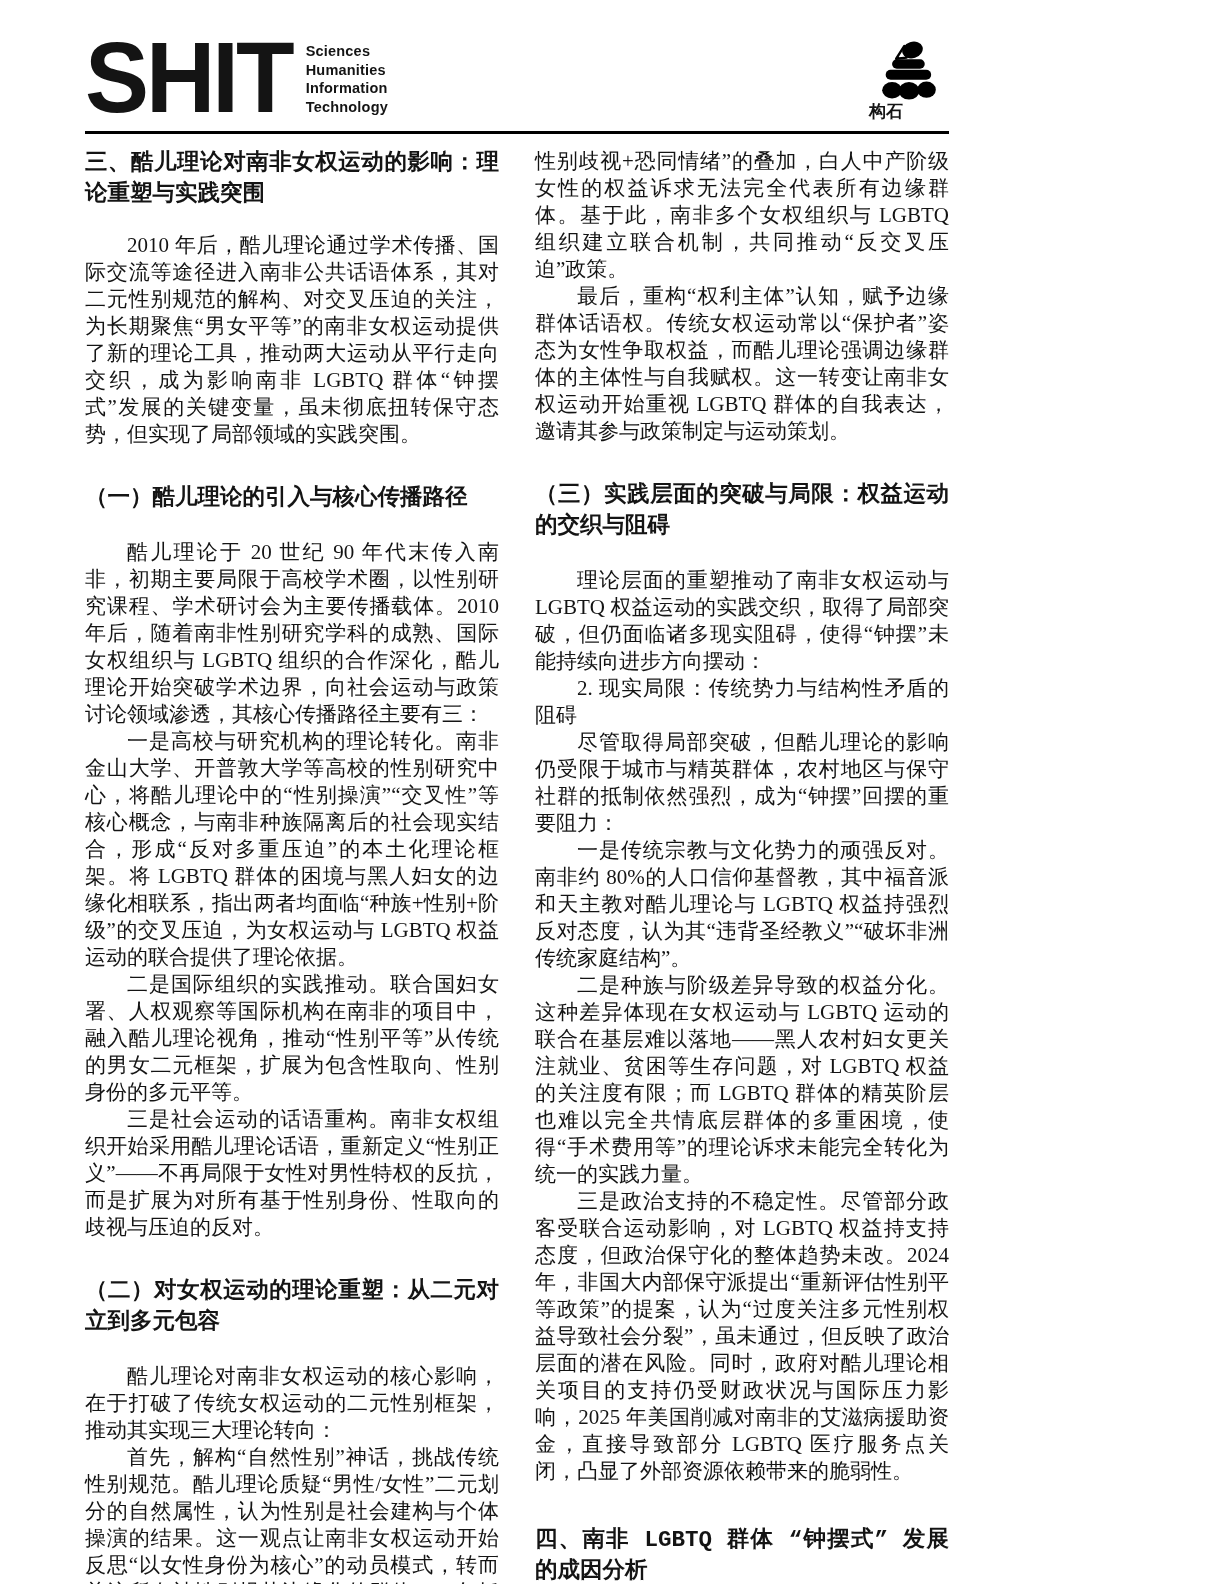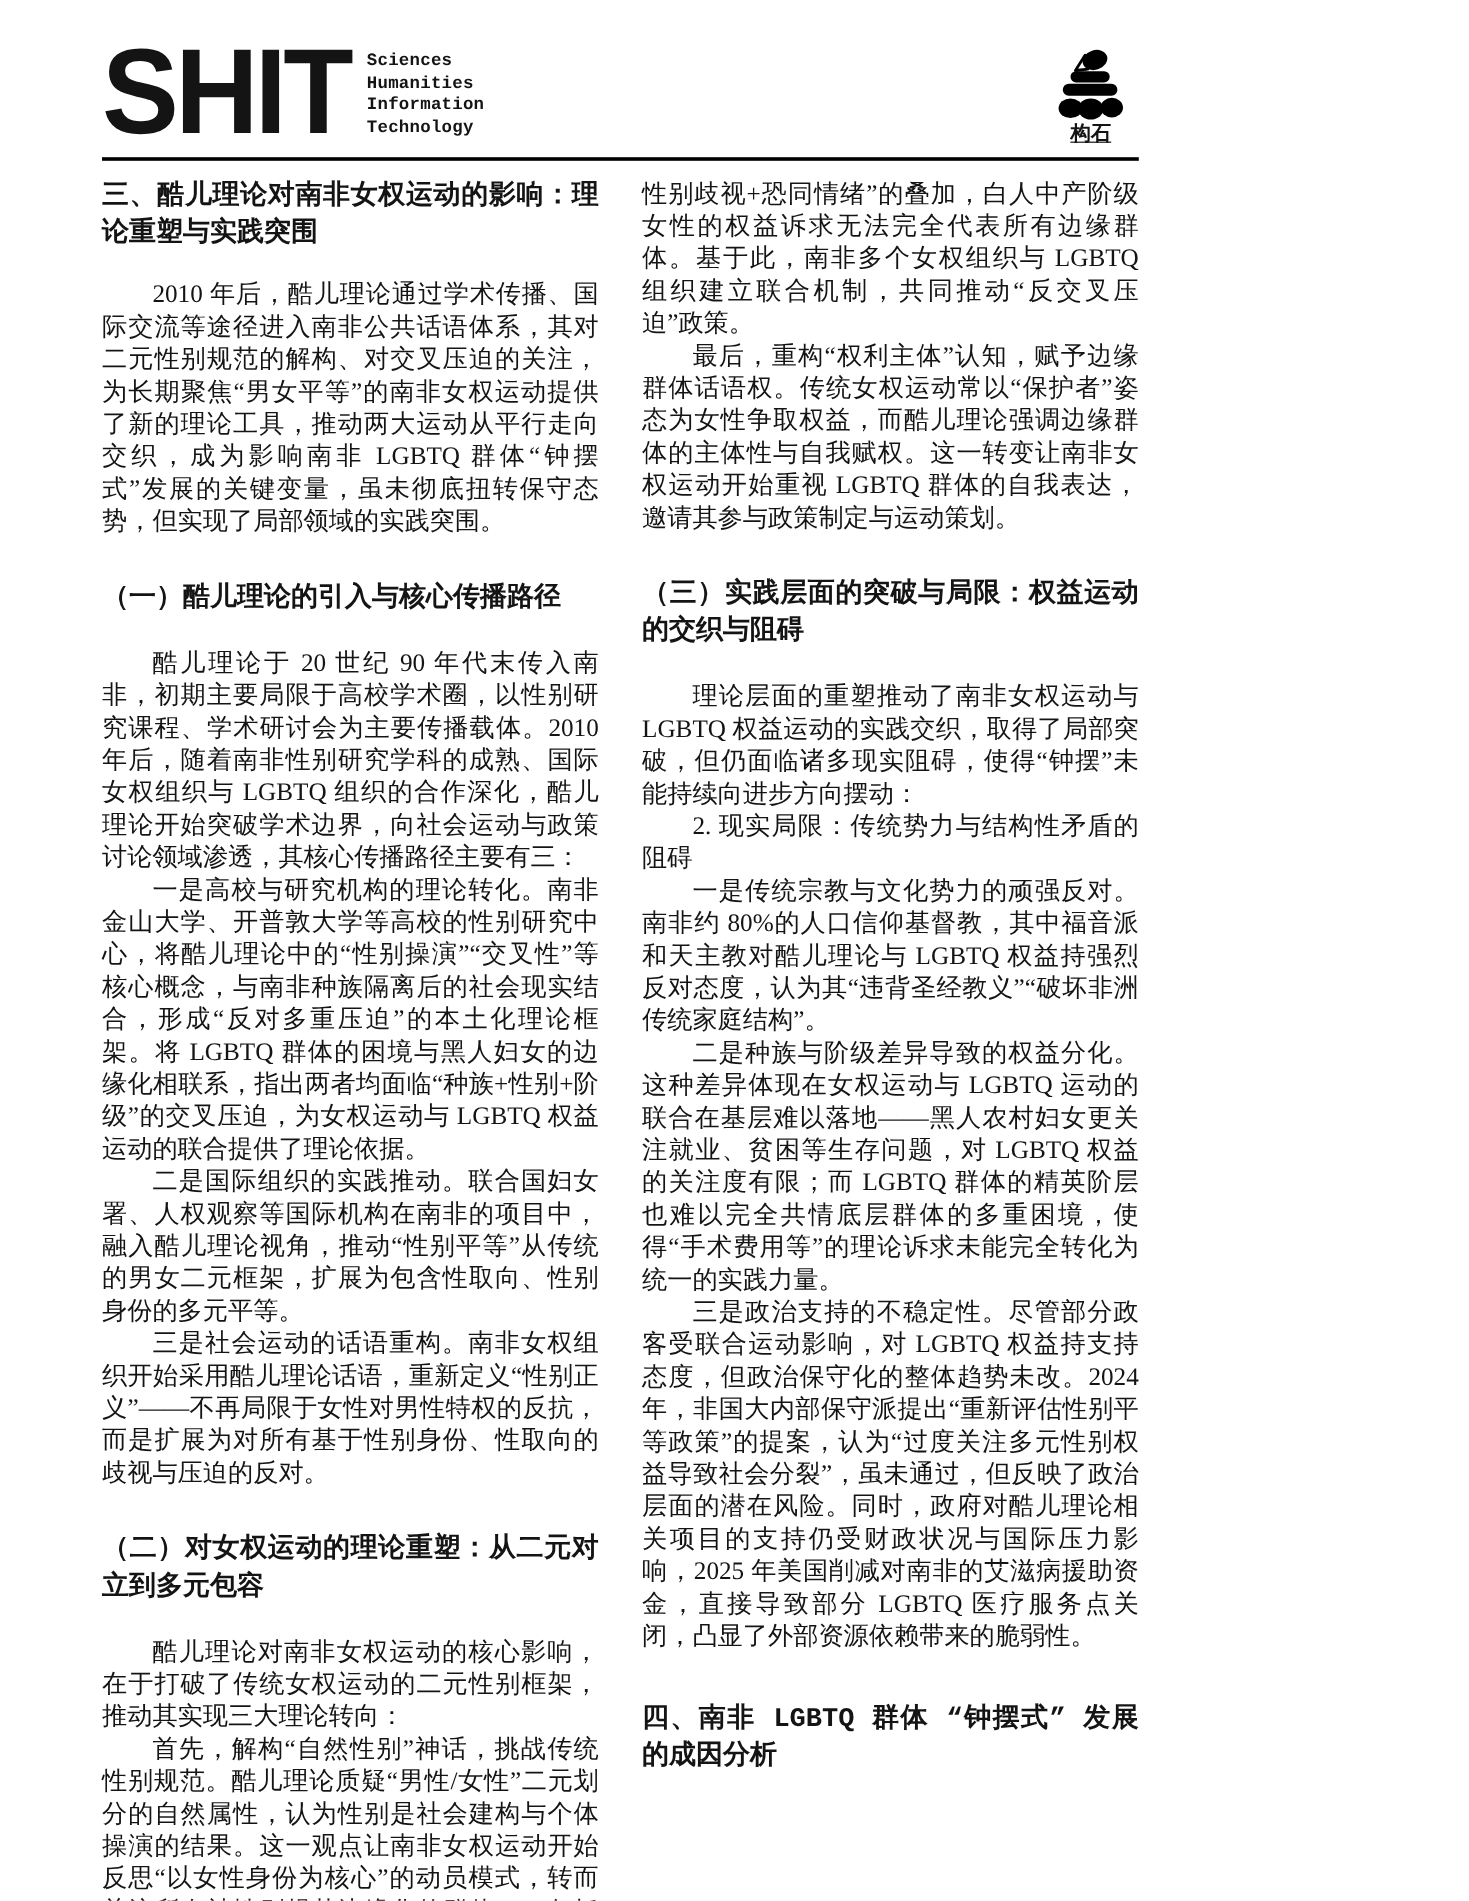--- a/index.html
+++ b/index.html
@@ -20,25 +20,25 @@
     height: 94px;
   }
   .brand { display: flex; gap: 14px; align-items: flex-start; }
   .brand-word {
     font-family: "Liberation Sans", "DejaVu Sans", sans-serif;
     font-weight: 900; font-size: 96px; line-height: 74px;
     letter-spacing: -3px; margin-top: 4px;
     transform: scaleY(1.05);
   }
   .brand-sub {
-    font-family: Liberation Mono, monospace;
+    font-family: Liberation Sans, sans-serif;
     font-weight: 700; font-size: 14.5px; line-height: 18.5px;
     padding-top: 6px; letter-spacing: 0.2px;
   }
-  .pub-mark { text-align: center; padding-top: 4px; width: 80px; text-decoration: underline; }
+  .pub-mark { text-align: left; padding-top: 4px; width: 80px; }
   .pub-icon { display: block; margin: 0 auto; }
   .pub-name {
     font-family: "Liberation Sans", "DejaVu Sans", sans-serif;
     font-weight: 700; font-size: 17px; line-height: 18px; margin-top: 1px;
   }
   .rule { height: 3px; background: #000; margin-top: 1px; }
   
   .columns { display: flex; gap: 36px; margin-top: 14px; }
   .column {
     width: 510px;
@@ -109,20 +109,21 @@
         <div class="blk p">酷儿理论对南非女权运动的核心影响，在于打破了传统女权运动的二元性别框架，推动其实现三大理论转向：</div>
         <div class="blk p">首先，解构“自然性别”神话，挑战传统性别规范。酷儿理论质疑“男性/女性”二元划分的自然属性，认为性别是社会建构与个体操演的结果。这一观点让南非女权运动开始反思“以女性身份为核心”的动员模式，转而关注所有被性别规范边缘化的群体——包括跨性别者、非二元性别者等。女权组织“Shukumisa”在 2015 年后的反暴力宣传中，明确将“性别认同自由”纳入核心诉求，反对“基于性别表达的歧视”，突破了以往仅关注异性恋女性权益的局限。</div>
         <div class="blk p">其次，引入“交叉压迫”视角，整合多元抗争力量。酷儿理论强调，性别压迫并非孤立存在，而是与种族、阶级、性取向等压迫相互交织。这一视角让南非女权运动认识到，黑人 LGBTQ 群体面临的压迫是“种族歧视+</div>
       </section>
     <section class="column">
         <div class="blk p0">性别歧视+恐同情绪”的叠加，白人中产阶级女性的权益诉求无法完全代表所有边缘群体。基于此，南非多个女权组织与 LGBTQ 组织建立联合机制，共同推动“反交叉压迫”政策。</div>
         <div class="blk p">最后，重构“权利主体”认知，赋予边缘群体话语权。传统女权运动常以“保护者”姿态为女性争取权益，而酷儿理论强调边缘群体的主体性与自我赋权。这一转变让南非女权运动开始重视 LGBTQ 群体的自我表达，邀请其参与政策制定与运动策划。</div>
         <div class="blk h2">（三）实践层面的突破与局限：权益运动的交织与阻碍</div>
         <div class="blk p">理论层面的重塑推动了南非女权运动与 LGBTQ 权益运动的实践交织，取得了局部突破，但仍面临诸多现实阻碍，使得“钟摆”未能持续向进步方向摆动：</div>
         <div class="blk p">2. 现实局限：传统势力与结构性矛盾的阻碍</div>
+        <div class="blk p">尽管取得局部突破，但酷儿理论的影响仍受限于城市与精英群体，农村地区与保守社群的抵制依然强烈，成为“钟摆”回摆的重要阻力：</div>
         <div class="blk p">一是传统宗教与文化势力的顽强反对。南非约 80%的人口信仰基督教，其中福音派和天主教对酷儿理论与 LGBTQ 权益持强烈反对态度，认为其“违背圣经教义”“破坏非洲传统家庭结构”。</div>
         <div class="blk p">二是种族与阶级差异导致的权益分化。这种差异体现在女权运动与 LGBTQ 运动的联合在基层难以落地——黑人农村妇女更关注就业、贫困等生存问题，对 LGBTQ 权益的关注度有限；而 LGBTQ 群体的精英阶层也难以完全共情底层群体的多重困境，使得“手术费用等”的理论诉求未能完全转化为统一的实践力量。</div>
         <div class="blk p">三是政治支持的不稳定性。尽管部分政客受联合运动影响，对 LGBTQ 权益持支持态度，但政治保守化的整体趋势未改。2024 年，非国大内部保守派提出“重新评估性别平等政策”的提案，认为“过度关注多元性别权益导致社会分裂”，虽未通过，但反映了政治层面的潜在风险。同时，政府对酷儿理论相关项目的支持仍受财政状况与国际压力影响，2025 年美国削减对南非的艾滋病援助资金，直接导致部分 LGBTQ 医疗服务点关闭，凸显了外部资源依赖带来的脆弱性。</div>
         <div class="blk h1">四、南非 LGBTQ 群体 “钟摆式” 发展的成因分析</div>
       </section>
   </main>
 
 </div>
 
 </body></html>

